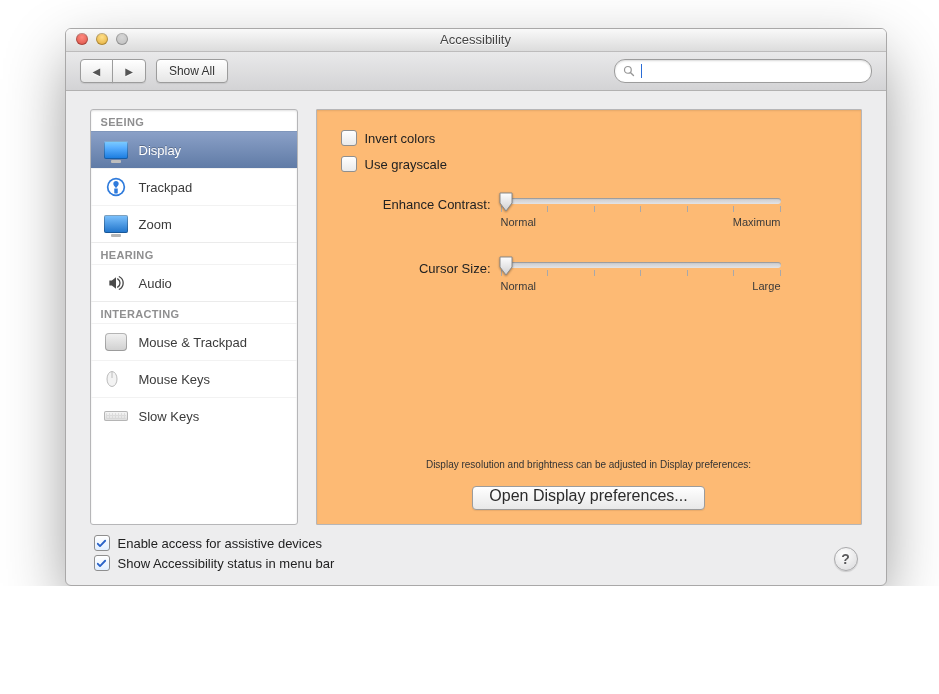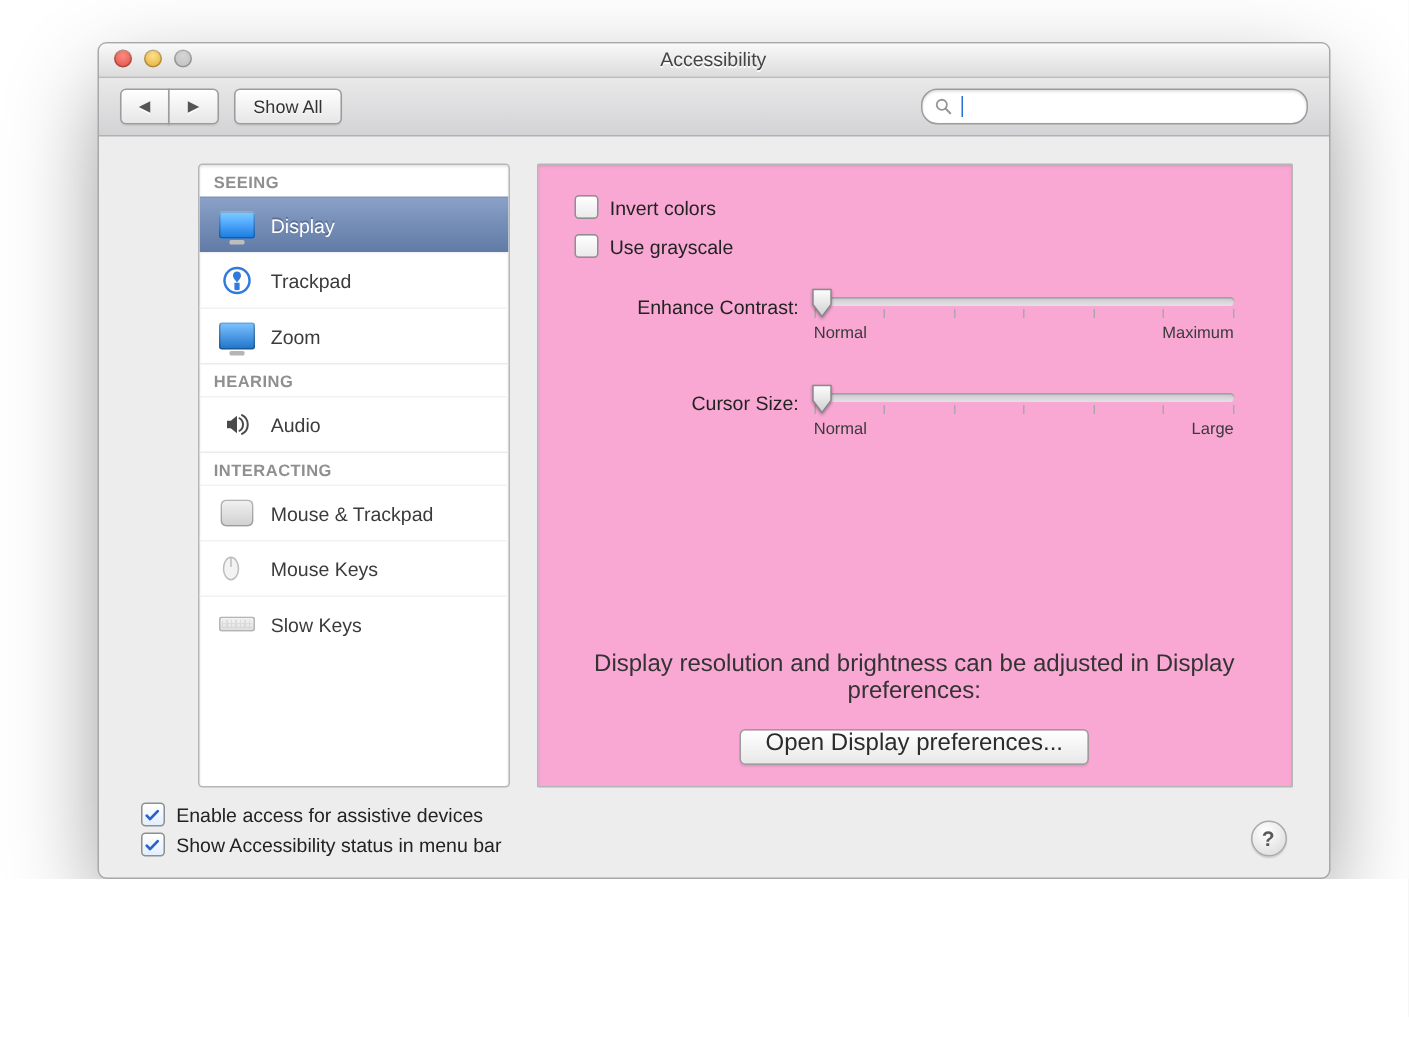--- a/index.html
+++ b/index.html
@@ -63,21 +63,21 @@
     background:#fff;display:flex;align-items:center;padding:0 8px;gap:6px;
     box-shadow:inset 0 1px 2px rgba(0,0,0,.15);
     position:relative;
   }
   .search svg{width:12px;height:12px;flex:none;opacity:.7;}
   .search input{border:0;outline:0;flex:1;font-size:12px;background:transparent;}
   .caret{width:1px;height:14px;background:#2a6cd6;animation:blink 1.1s steps(1) infinite;}
   @keyframes blink{50%{opacity:0}}
   
   .body{flex:1;display:flex;flex-direction:column;padding:18px 24px 14px 24px;gap:10px;}
-  .cols{display:flex;gap:18px;flex:1;min-height:0;margin-left:42px;}
+  .cols{display:flex;gap:18px;flex:1;min-height:0;}
   
   .sidebar{
     width:206px;border:1px solid #b6b6b8;border-radius:3px;background:#fff;
     box-shadow:inset 0 1px 2px rgba(0,0,0,.12);
     overflow:hidden;
     display:flex;flex-direction:column;
   }
   .shead{
     font-size:11px;font-weight:bold;color:var(--muted);
     padding:6px 10px 3px;letter-spacing:.03em;
@@ -101,41 +101,41 @@
   .ic-monitor::after{content:"";position:absolute;width:10px;height:3px;background:#b5b5b5;bottom:-4px;left:50%;transform:translateX(-50%);border-radius:1px}
   .sitem.selected .ic-monitor{filter:saturate(1.1) brightness(1.05);}
   .ic-voiceover svg{width:22px;height:22px}
   .ic-speaker svg{width:20px;height:22px}
   .ic-mouse{width:22px;height:18px;border-radius:4px;background:linear-gradient(#f2f2f2,#cfcfcf);box-shadow:inset 0 0 0 1px rgba(0,0,0,.25);}
   .ic-mousekeys svg{width:24px;height:18px}
   .ic-keyboard{width:24px;height:10px;background:linear-gradient(#f7f7f7,#dcdcdc);border-radius:2px;box-shadow:inset 0 0 0 1px #b5b5b5;position:relative}
   .ic-keyboard::after{content:"";position:absolute;inset:2px;background:repeating-linear-gradient(90deg,#cfcfcf 0 1px,transparent 1px 3px),repeating-linear-gradient(0deg,#cfcfcf 0 1px,transparent 1px 3px);opacity:.55;border-radius:1px}
   
   .detail{
-    flex:1;border:1px solid #b6b6b8;border-radius:1px;background:#f9a8d4;
+    flex:1;border:1px solid #b6b6b8;border-radius:1px;background:#fdba74;
     box-shadow:inset 0 1px 2px rgba(0,0,0,.1);
     padding:20px 24px 14px;display:flex;flex-direction:column;gap:10px;
     min-width:0;
   }
   .chkrow{display:flex;align-items:center;gap:8px;font-size:13px;color:#222;}
   .chk{width:14px;height:14px;border:1px solid #8f8f8f;border-radius:3px;background:linear-gradient(#fff,#eaeaea);box-shadow:inset 0 1px 0 #fff;flex:none;display:flex;align-items:center;justify-content:center;}
   .chk.on{background:linear-gradient(#fff,#e2efff);}
   .chk.on svg{width:11px;height:11px;}
   .sliders{margin:16px 0 0 0;display:flex;flex-direction:column;gap:34px;}
   .srow{display:grid;grid-template-columns:150px 1fr;align-items:start;column-gap:10px;}
   .srow>label{text-align:right;font-size:13px;line-height:14px;color:#222;padding-top:0;}
   .slider-wrap{display:flex;flex-direction:column;width:280px;}
   .track{height:6px;border-radius:3px;background:linear-gradient(#c9c9cb,#e3e3e5);box-shadow:inset 0 1px 1px rgba(0,0,0,.25);position:relative;}
   .ticks{display:flex;justify-content:space-between;margin-top:2px;}
   .tick{width:1px;height:6px;background:#a8a8aa;}
   .thumb{position:absolute;top:-6px;width:14px;height:20px;left:-2px;}
   .thumb svg{width:14px;height:20px;display:block;filter:drop-shadow(0 1px 1px rgba(0,0,0,.35));}
   .slabels{display:flex;justify-content:space-between;font-size:11px;color:#3a3a3a;margin-top:4px;}
   .detail-spacer{flex:1;}
-  .note{text-align:center;font-size:16px;color:#333;}
+  .note{text-align:center;font-size:10px;color:#333;}
   .btnrow{display:flex;justify-content:center;margin-top:6px;}
   .pushbtn{height:22px;padding:0 16px;font-size:16px;background:linear-gradient(#fff,#e8e8e8);border:1px solid #9c9c9c;border-radius:4px;box-shadow:0 1px 0 #fff inset,0 1px 1px rgba(0,0,0,.08);}
   
   .footer{display:flex;align-items:flex-end;gap:3px;padding:0 4px;}
   .footer .leftcol{display:flex;flex-direction:column;gap:4px;}
   .help{width:22px;height:22px;border-radius:50%;background:radial-gradient(circle at 40% 30%,#fff,#d8d8da);border:1px solid #a9a9ab;display:flex;align-items:center;justify-content:center;color:#5a5a5c;font-weight:bold;font-size:14px;margin-left:auto;box-shadow:0 1px 1px rgba(0,0,0,.15);}
 </style>
 </head>
 <body>
 <div class="stage">

